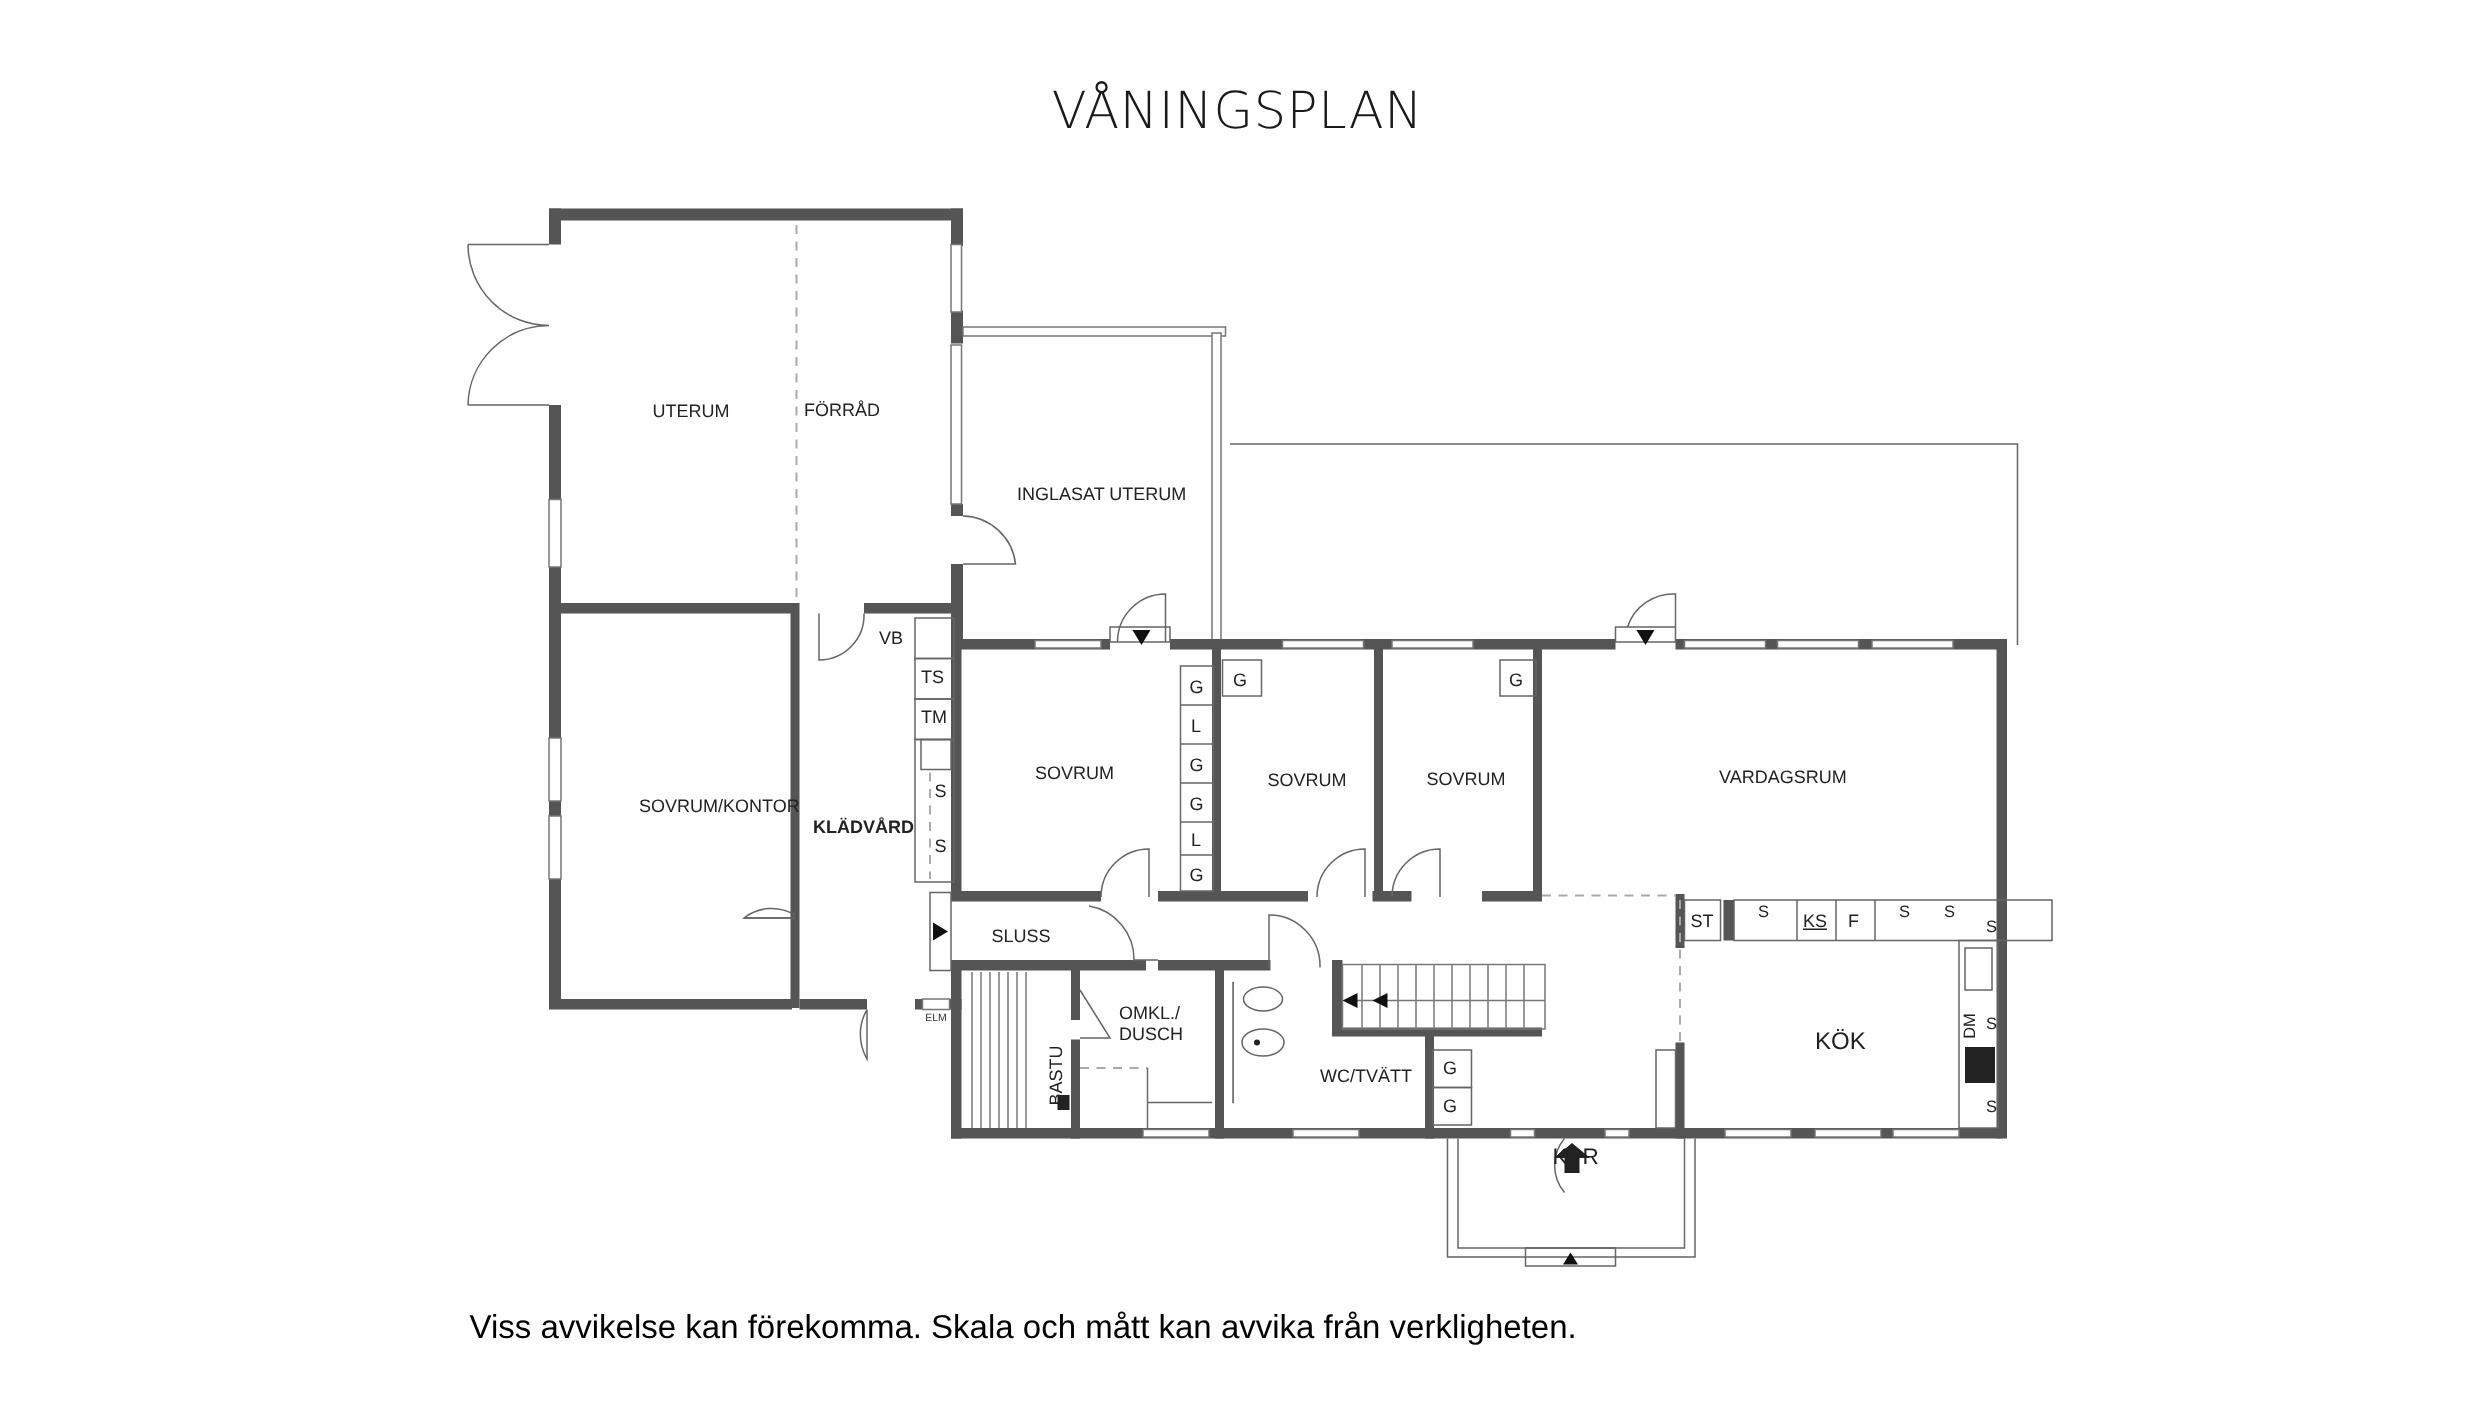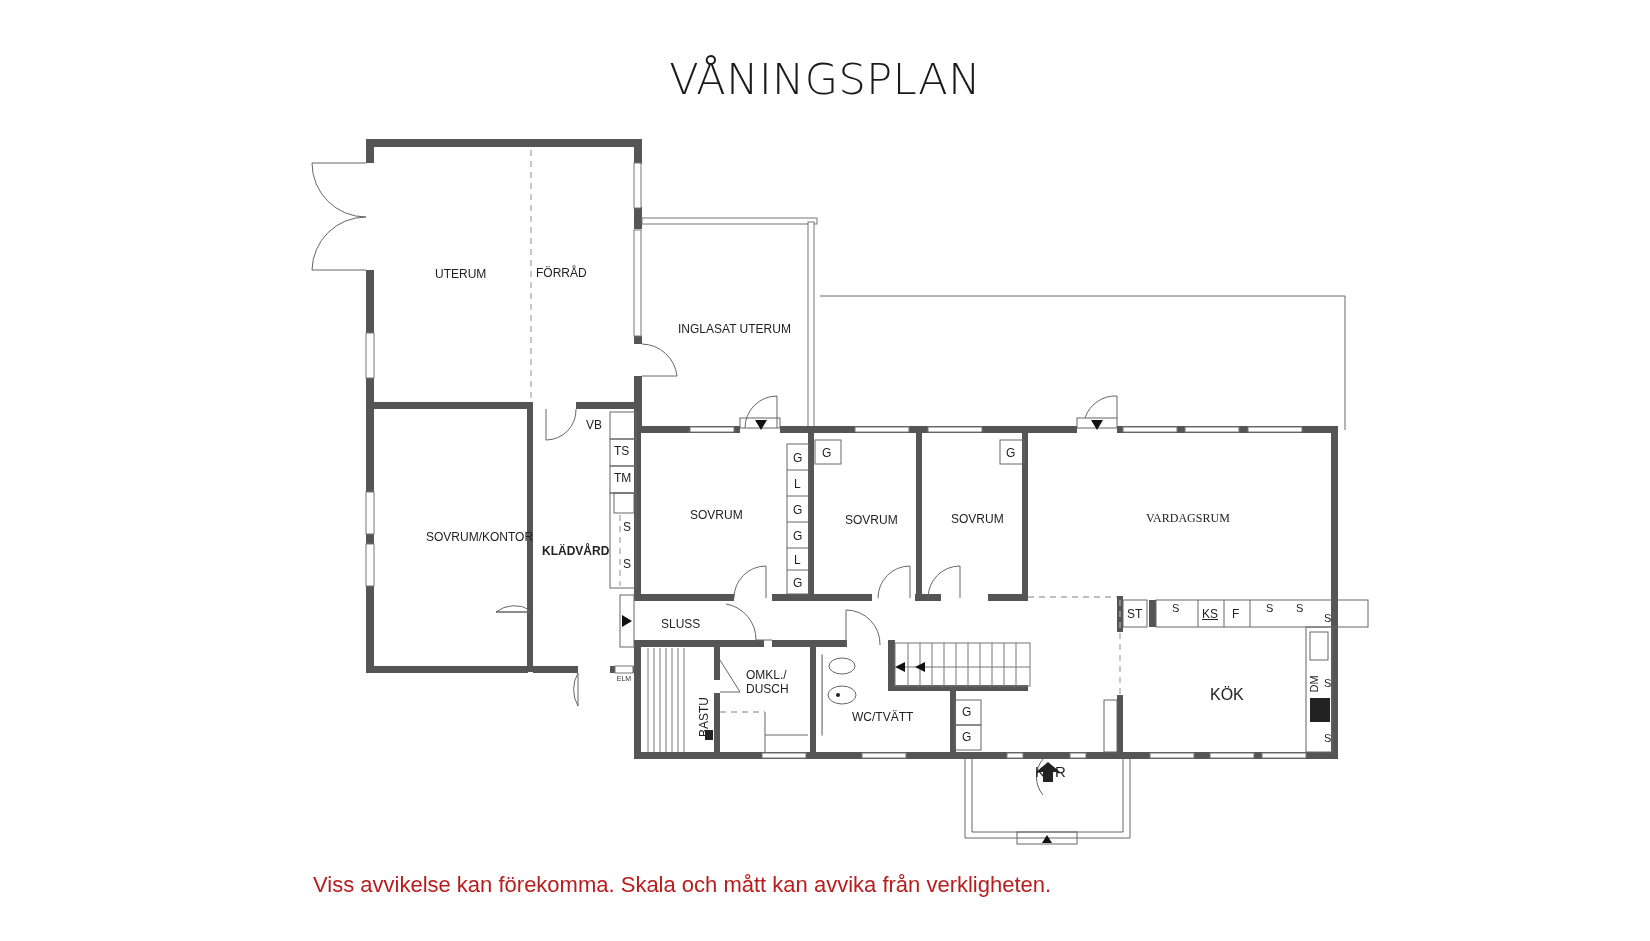--- a/index.html
+++ b/index.html
@@ -1,18 +1,18 @@
 <!DOCTYPE html>
 <html><head>
 <meta charset="utf-8">
 <style>
   html,body{margin:0;padding:0;background:#fff;}
   body{width:1650px;height:941px;position:relative;overflow:hidden;font-family:"Liberation Sans",sans-serif;color:#222;}
-  .title{position:absolute;left:0;width:1650px;top:54px;text-align:center;font-size:43px;font-weight:300;letter-spacing:0.5px;color:#1a1a1a;font-family:"DejaVu Sans",sans-serif;}
-  .footer{position:absolute;left:313px;top:872px;font-size:22px;color:#b91c1c;}
+  .title{position:absolute;left:0;width:1650px;top:54px;text-align:center;font-size:34px;font-weight:300;letter-spacing:0.5px;color:#1a1a1a;font-family:"DejaVu Sans",sans-serif;}
+  .footer{position:absolute;left:313px;top:872px;font-size:22px;color:#000000;}
   svg{position:absolute;left:0;top:0;}
   .wall{fill:#555;}
   .thin{stroke:#666;stroke-width:1;fill:none;}
   .dash{stroke:#aaa;stroke-width:1.3;stroke-dasharray:6 5;fill:none;}
   .win{fill:#fff;stroke:#777;stroke-width:1;}
   .lbl{font-family:"Liberation Sans",sans-serif;font-size:12px;fill:#333;text-anchor:middle;dominant-baseline:middle;}
   .lbltiny{font-size:7px;}
 </style>
 </head>
 <body>
@@ -202,26 +202,26 @@
 
 <div style="position:absolute;inset:0;">
   <span class="rlabel" style="position:absolute;left:435px;top:267px;font-size:12px;">UTERUM</span>
   <span class="rlabel" style="position:absolute;left:536px;top:266px;font-size:12px;">FÖRRÅD</span>
   <span class="rlabel" style="position:absolute;left:678px;top:322px;font-size:12px;">INGLASAT UTERUM</span>
   <span class="rlabel" style="position:absolute;left:402px;top:530px;font-size:12px;margin-left:24px;">SOVRUM/KONTOR</span>
   <span class="rlabel" style="position:absolute;left:542px;top:544px;font-size:12px;font-weight:bold;">KLÄDVÅRD</span>
   <span class="rlabel" style="position:absolute;left:690px;top:508px;font-size:12px;">SOVRUM</span>
   <span class="rlabel" style="position:absolute;left:845px;top:513px;font-size:12px;">SOVRUM</span>
   <span class="rlabel" style="position:absolute;left:951px;top:512px;font-size:12px;">SOVRUM</span>
-  <span class="rlabel" style="position:absolute;left:1146px;top:511px;font-size:12px;font-family:Liberation Serif, serif;">VARDAGSRUM</span>
+  <span class="rlabel" style="position:absolute;left:1146px;top:511px;font-size:12px;">VARDAGSRUM</span>
   <span class="rlabel" style="position:absolute;left:661px;top:617px;font-size:12px;">SLUSS</span>
   <span class="rlabel" style="position:absolute;left:684px;top:710px;font-size:12px;transform:rotate(-90deg);transform-origin:center;">BASTU</span>
   <span class="rlabel" style="position:absolute;left:746px;top:668px;font-size:12px;">OMKL./</span>
   <span class="rlabel" style="position:absolute;left:746px;top:682px;font-size:12px;">DUSCH</span>
-  <span class="rlabel" style="position:absolute;left:852px;top:710px;font-size:12px;">WC/TVÄTT</span>
+  <span class="rlabel" style="position:absolute;left:880px;top:710px;font-size:12px;">WC/TVÄTT</span>
   <span class="rlabel" style="position:absolute;left:1035px;top:721px;font-size:15px;margin-top:42px;">KPR</span>
   <span class="rlabel" style="position:absolute;left:1210px;top:686px;font-size:16px;">KÖK</span>
 
   <span style="position:absolute;left:586px;top:418px;font-size:12px;">VB</span>
   <span style="position:absolute;left:614px;top:444px;font-size:12px;">TS</span>
   <span style="position:absolute;left:614px;top:471px;font-size:12px;">TM</span>
   <span style="position:absolute;left:623px;top:520px;font-size:12px;">S</span>
   <span style="position:absolute;left:623px;top:557px;font-size:12px;">S</span>
 
   <span style="position:absolute;left:793px;top:451px;font-size:12px;">G</span>

